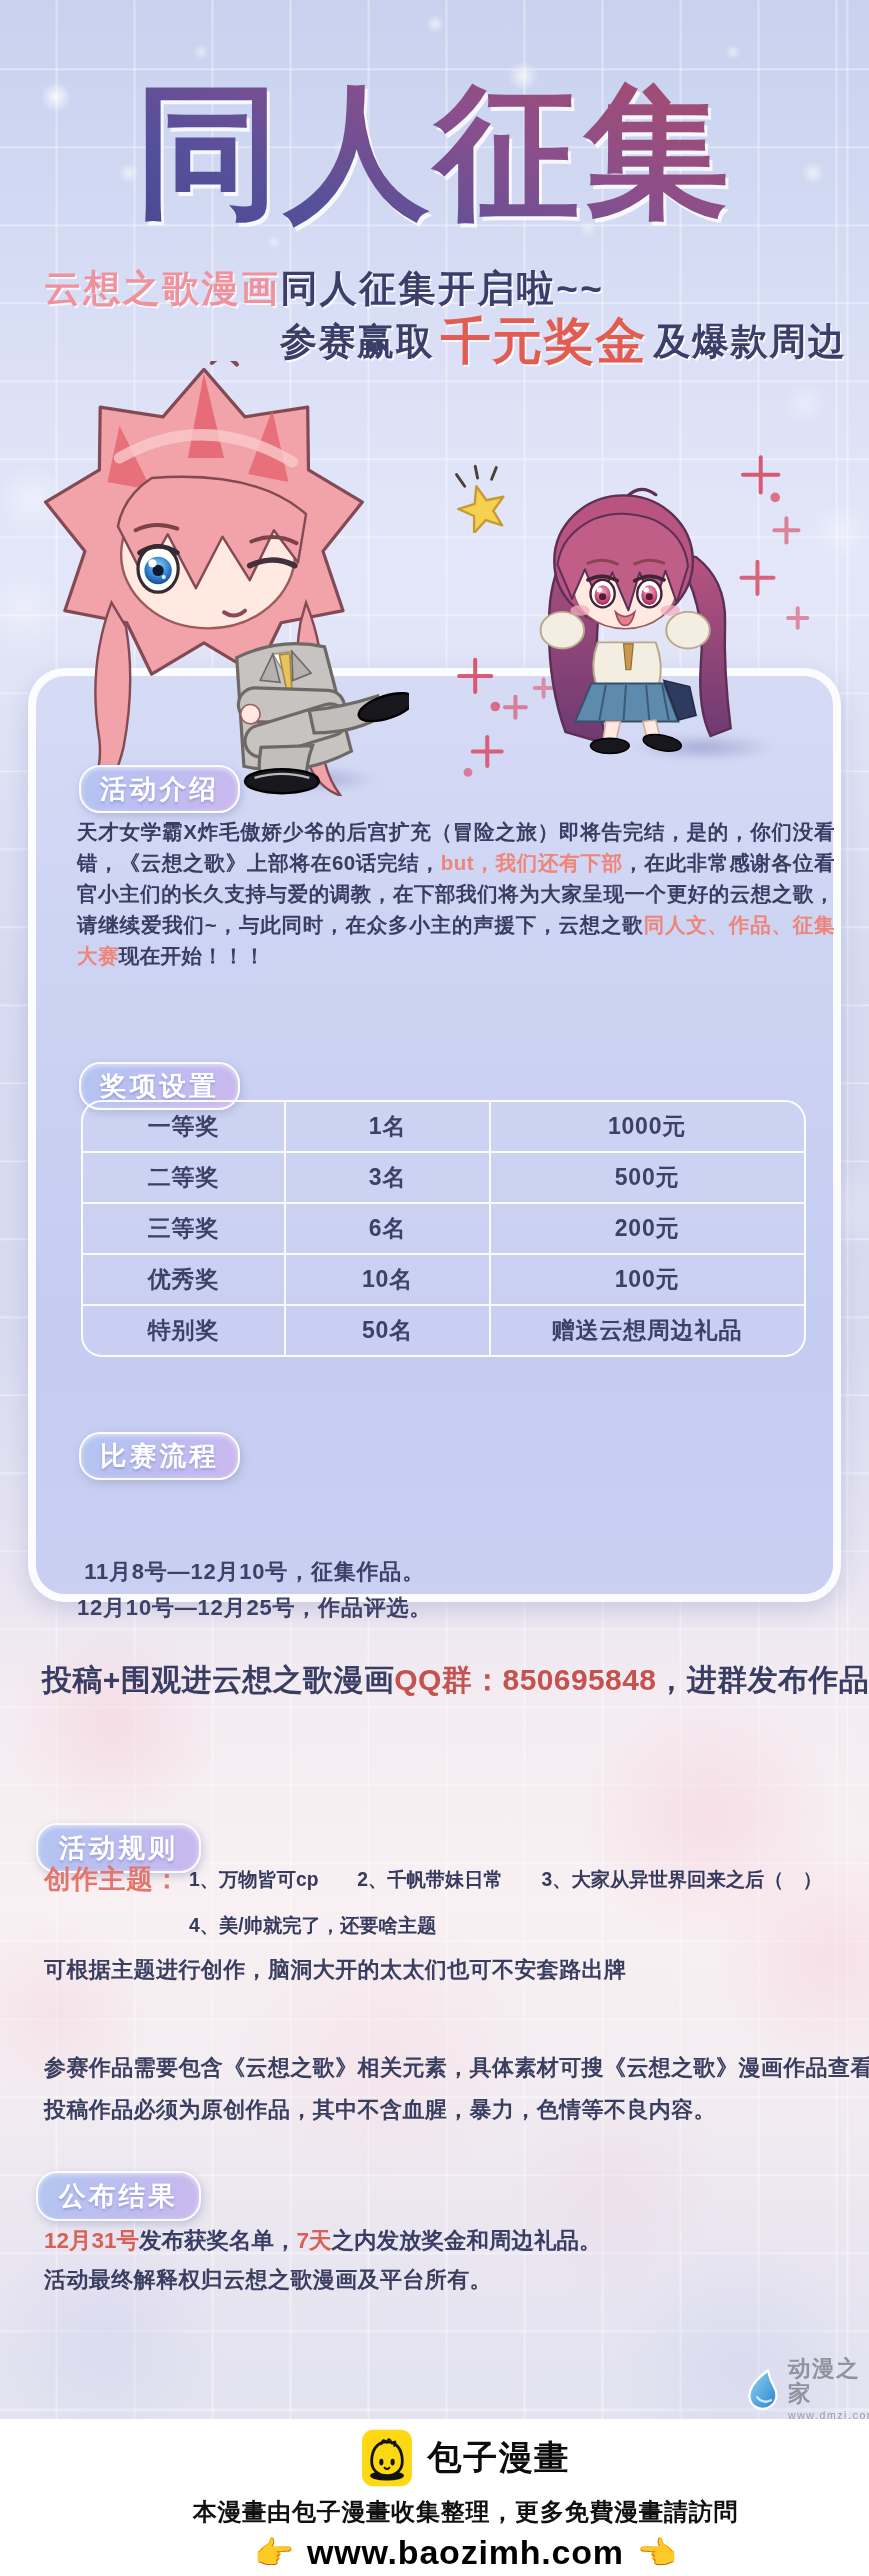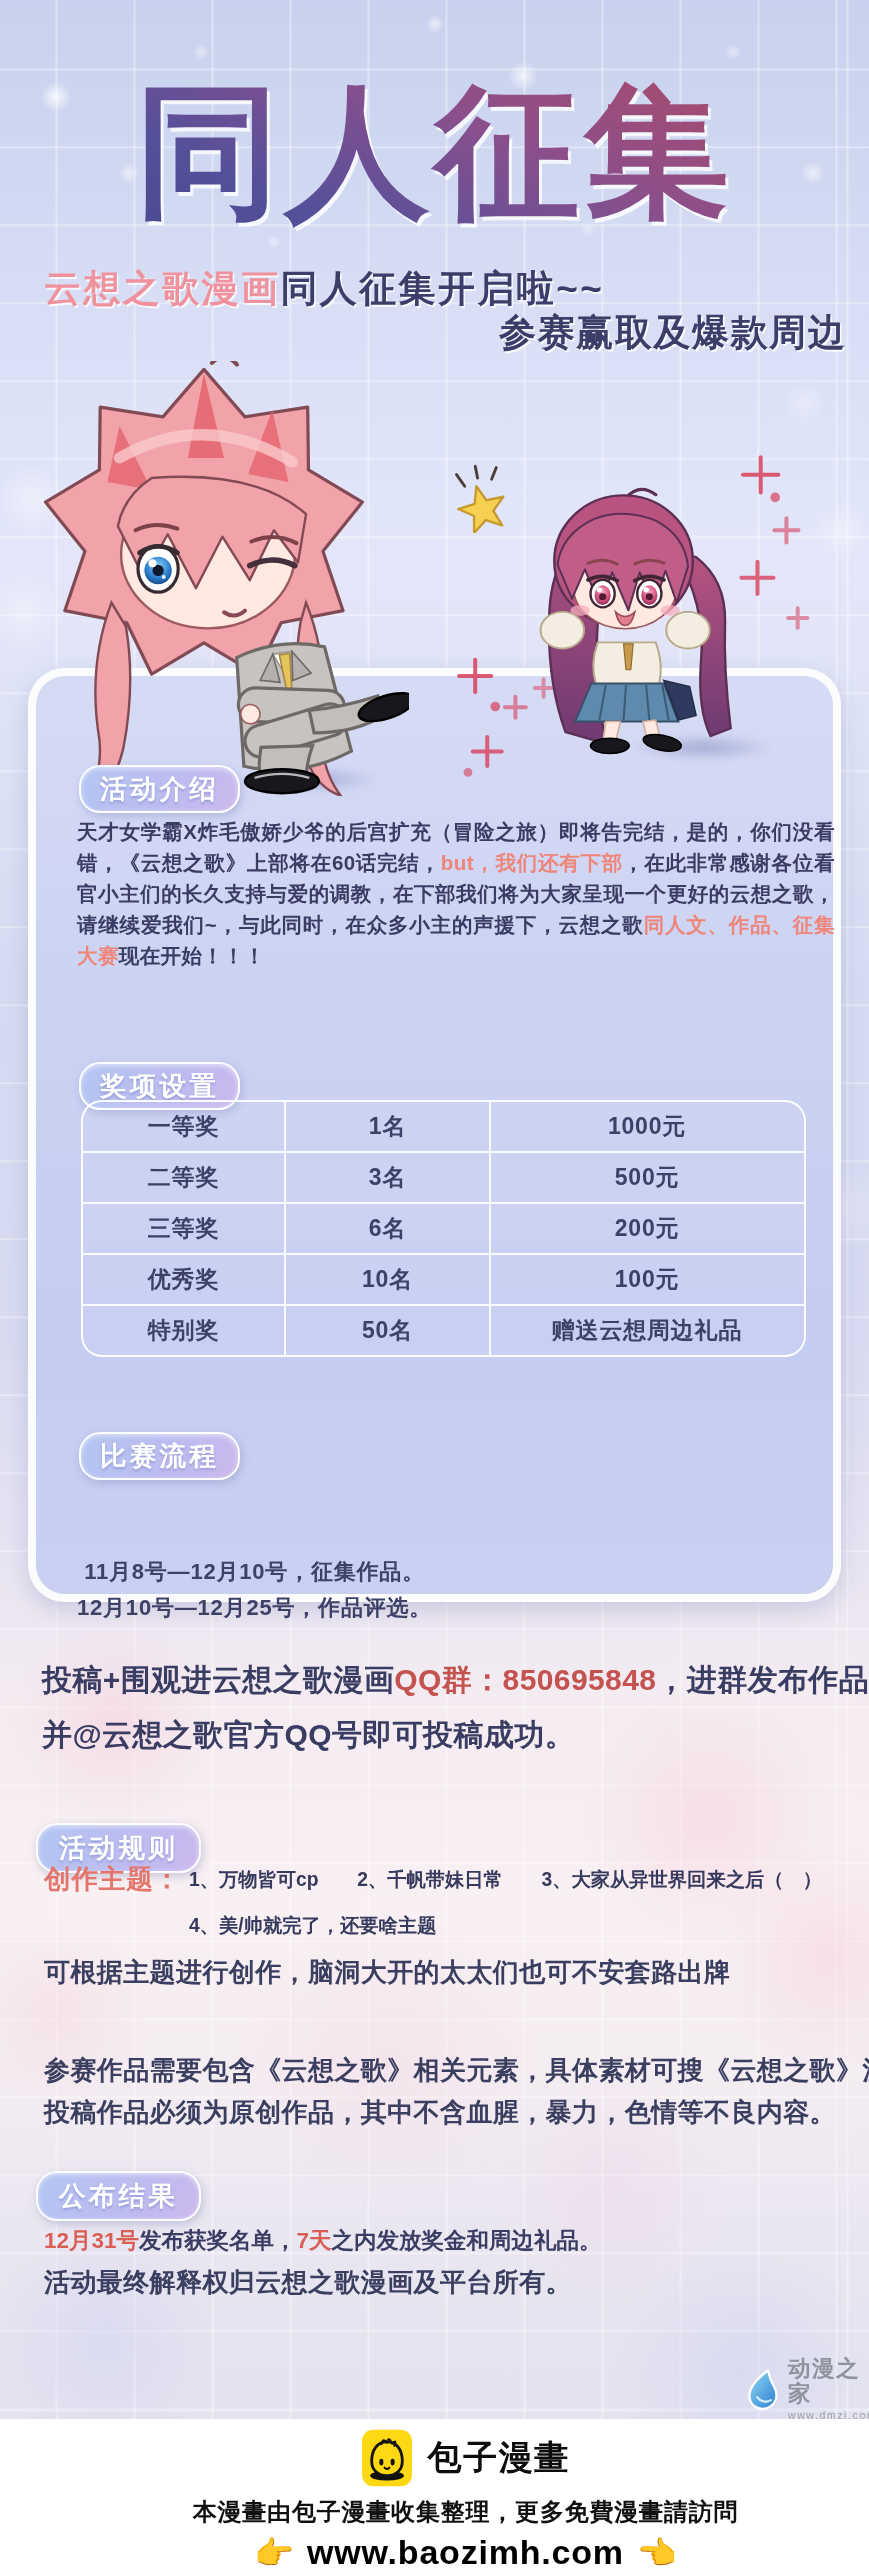--- a/index.html
+++ b/index.html
@@ -93,21 +93,21 @@
   .prize-cell + .prize-cell{border-left:2px solid rgba(255,255,255,.9);}
   #process-lines{left:77px;top:1554px;font-size:22px;line-height:36px;font-weight:700;
     color:#3d4168;letter-spacing:0.8px;text-align:center;}
   #submission{left:42px;top:1652px;font-size:30px;line-height:55px;font-weight:800;
     color:#33365a;white-space:nowrap;letter-spacing:0.4px;}
   .rule-row{display:flex;align-items:flex-start;white-space:nowrap;}
   .rule-label{font-size:26.6px;font-weight:800;color:#e4756b;flex-shrink:0;letter-spacing:0.8px;}
   .rule-content{font-size:19.3px;font-weight:700;color:#363a5e;margin-left:8px;padding-top:4.8px;}
   .rule-content .l2{margin-top:19.3px;}
   #form-row .rule-content{font-size:22px;padding-top:4px;}
-  .note{font-size:26px;font-weight:600;color:#3a3e60;white-space:nowrap;letter-spacing:0.4px;}
+  .note{font-size:22px;font-weight:600;color:#3a3e60;white-space:nowrap;letter-spacing:0.4px;}
   #results-line1{left:44px;top:2225px;font-size:22.5px;font-weight:700;white-space:nowrap;color:#33365a;}
   #results-line2{left:44px;top:2265px;}
   #dmzj{left:745px;top:2357px;display:flex;align-items:center;gap:8px;}
   #dmzj .col{display:flex;flex-direction:column;line-height:1.1;}
   #dmzj .nm{font-size:22.5px;font-weight:700;color:#8e939d;letter-spacing:1.6px;}
   #dmzj .ur{font-size:10.5px;color:#99a0a8;letter-spacing:1.6px;margin-top:3.2px;}
   #footer{left:0;top:2419px;width:869px;height:157px;background:#ffffff;
     display:flex;flex-direction:column;align-items:center;padding-left:31px;}
   #footer .row1{display:flex;align-items:center;gap:14.5px;margin-top:9.7px;}
   #footer .bz-name{font-size:34px;font-weight:800;color:#0c0c0c;letter-spacing:1.6px;}
@@ -125,20 +125,21 @@
 <div id="page">
   <div id="grid" class="abs"></div>
   <div id="bokeh" class="abs"></div>
 
   <div id="title" class="abs z2">同人征集</div>
   <div id="subtitle" class="abs z2">
     <span class="brand">云想之歌漫画</span><span class="rest">同人征集开启啦~~</span>
   </div>
   <div id="tagline" class="abs z2">
     <span class="pre">参赛赢取</span>
+    <span class="hl">千元奖金</span>
     <span class="post">及爆款周边</span>
   </div>
 
   <div id="panel" class="abs z1"></div>
   <div class="abs z2 shadow-blob" style="left:242px;top:766px;width:137px;height:27px;"></div>
   <div class="abs z2 shadow-blob" style="left:630px;top:734px;width:145px;height:27px;"></div>
 
   <svg class="abs z3" style="left:439px;top:457px;" width="76" height="76" viewBox="0 0 130 130">
     <path d="M30,30 L44,50 M62,16 L66,36 M98,18 L90,38" stroke="#4a4038" stroke-width="5" stroke-linecap="round" fill="none"></path>
     <polygon points="64,44 81,68 110,62 93,86 108,111 80,102 60,124 60,95 33,83 61,74" fill="#f6d050" stroke="#c79a30" stroke-width="4" stroke-linejoin="round" transform="translate(0,6)"></polygon>
@@ -284,21 +285,20 @@
     </div>
 
   <div class="badge abs z4" style="left:79px;top:1404px;">比赛流程</div>
   <div id="process-lines" class="abs z4">
     <div>11月8号—12月10号，征集作品。</div>
     <div>12月10号—12月25号，作品评选。</div>
   </div>
 
   <div id="submission" class="abs z2">
     <div><span style="color: rgb(58, 61, 99);">投稿+围观进云想之歌漫画</span><span style="color: rgb(196, 82, 78);">QQ群：850695848</span><span style="color: rgb(58, 61, 99);">，进群发布作品</span></div>
-    <div><span style="color: rgb(58, 61, 99);">并@云想之歌官方QQ号即可投稿成功。</span></div>
   </div>
 
   <div class="badge outside abs z2" style="left:36px;top:1795px;">活动规则</div>
   <div class="rule-row abs z2" style="left:44px;top:1861px;">
     <span class="rule-label">创作主题：</span>
     <div class="rule-content">
       <div>1、万物皆可cp　　2、千帆带妹日常　　3、大家从异世界回来之后（　）</div>
       <div class="l2">4、美/帅就完了，还要啥主题</div>
     </div>
   </div>

